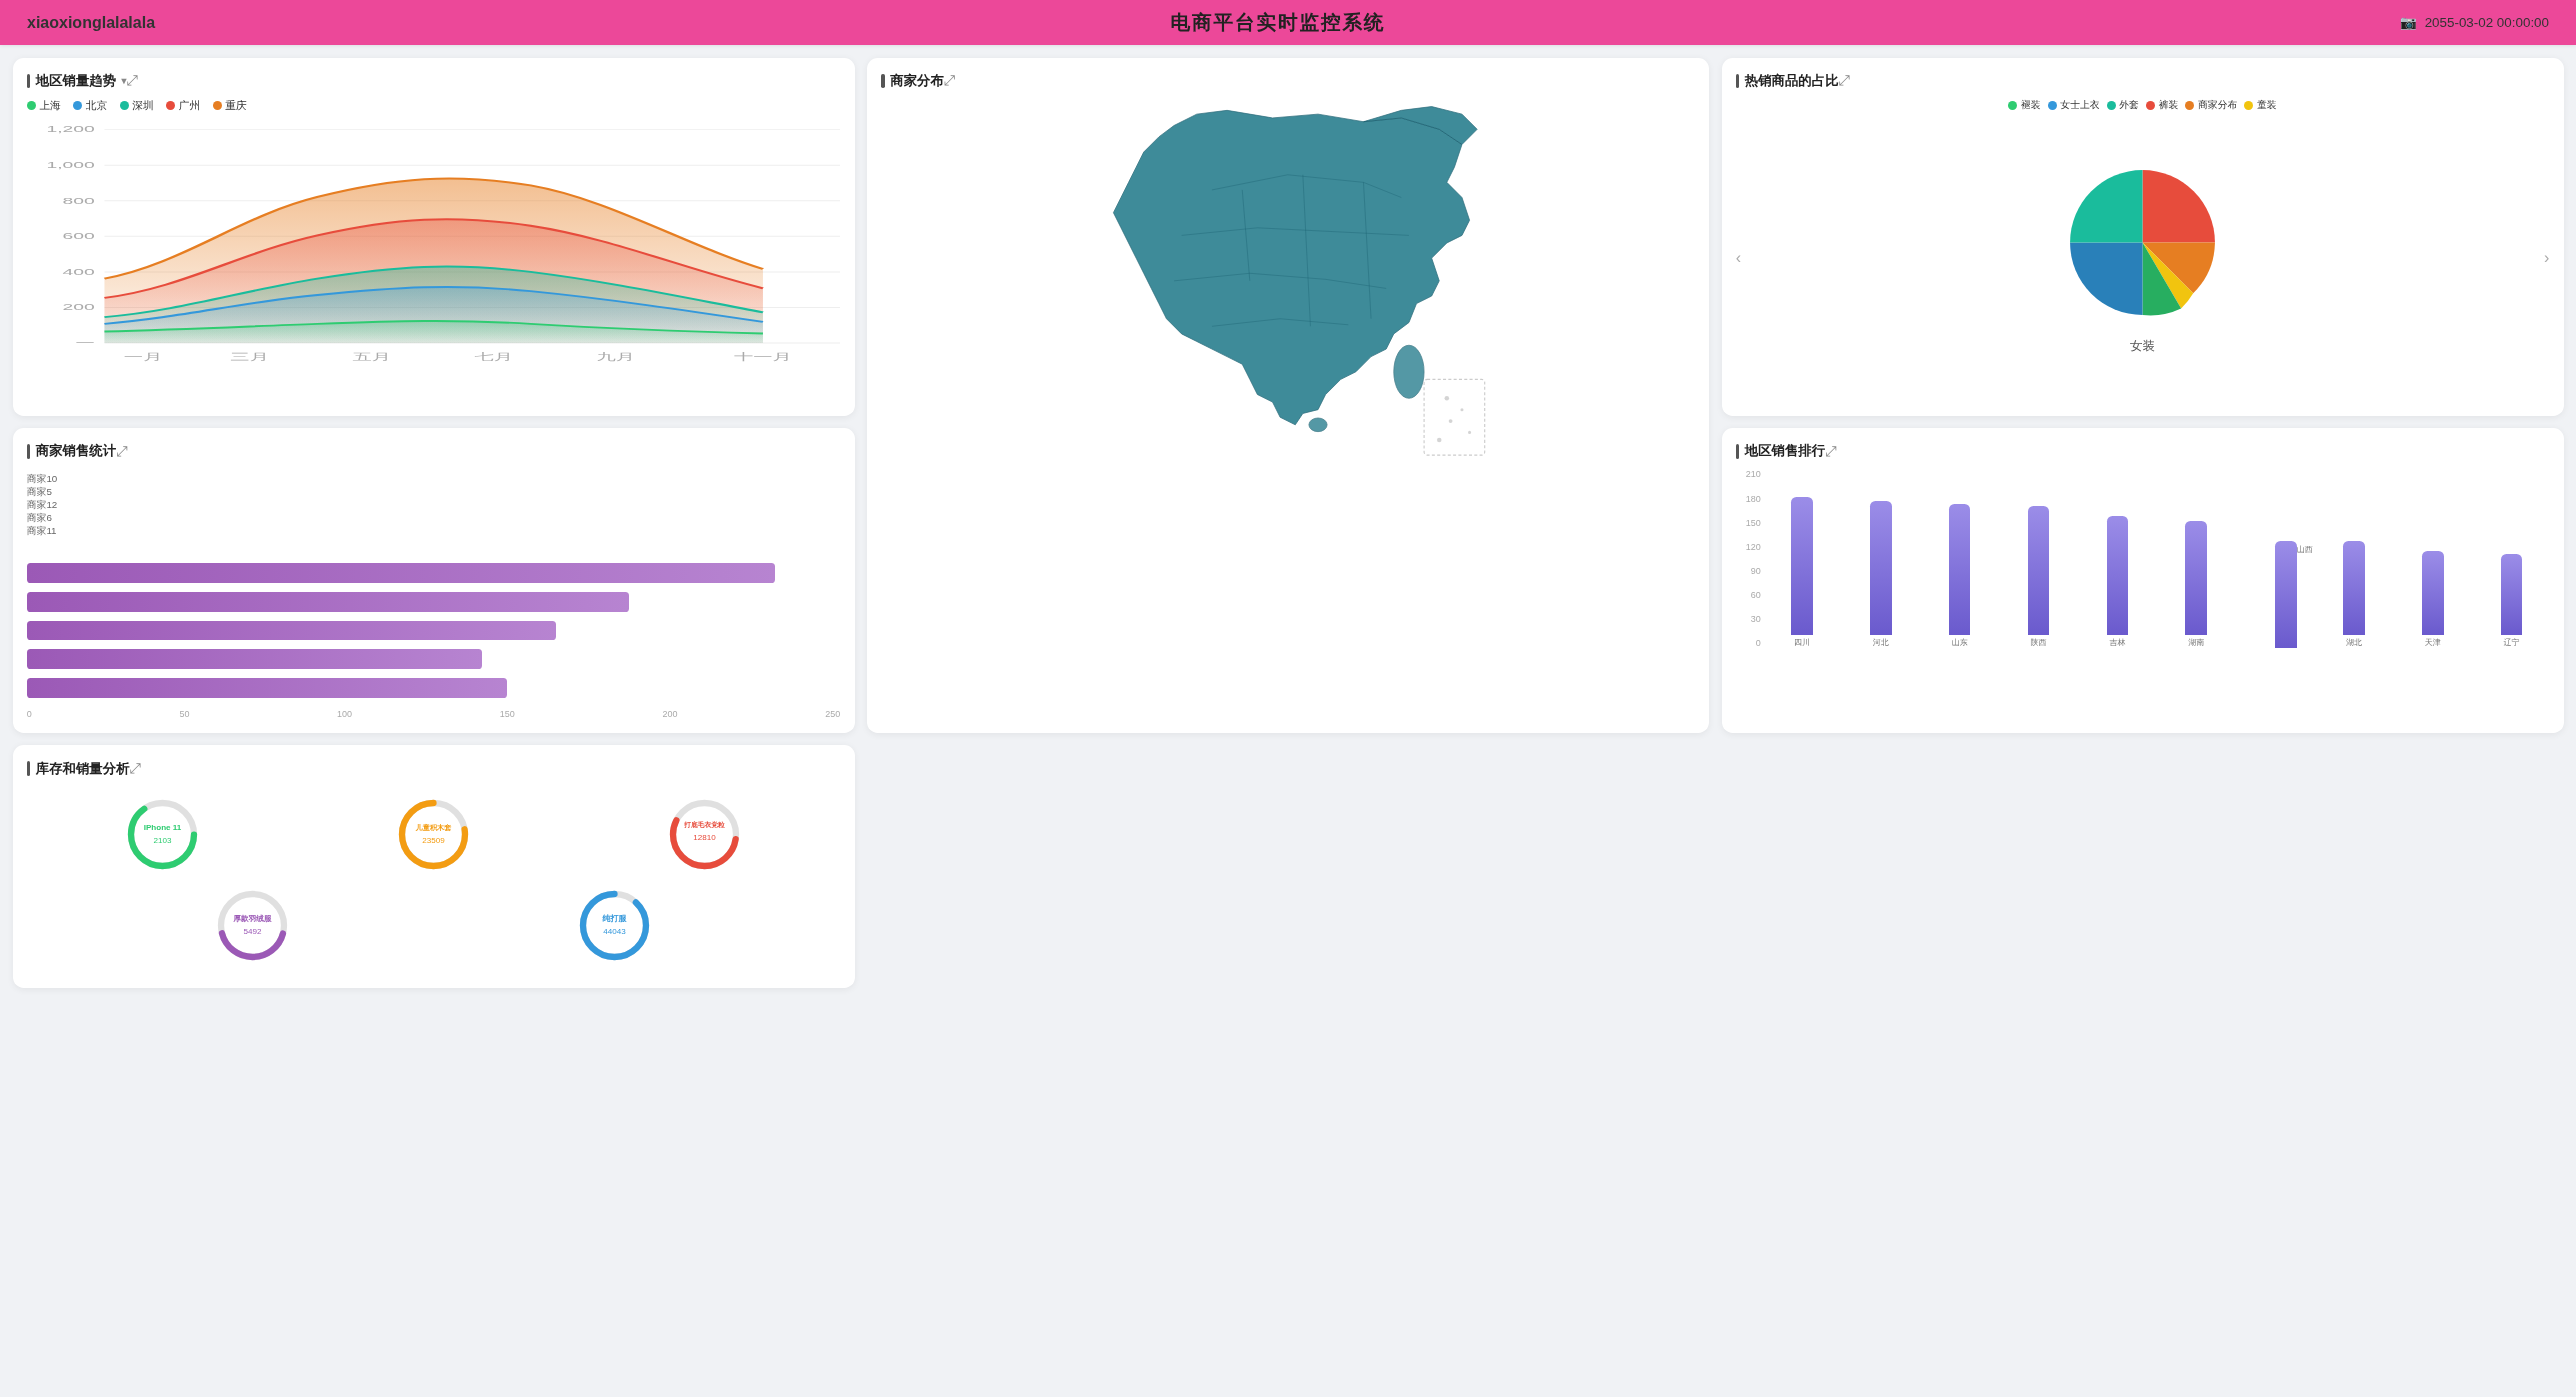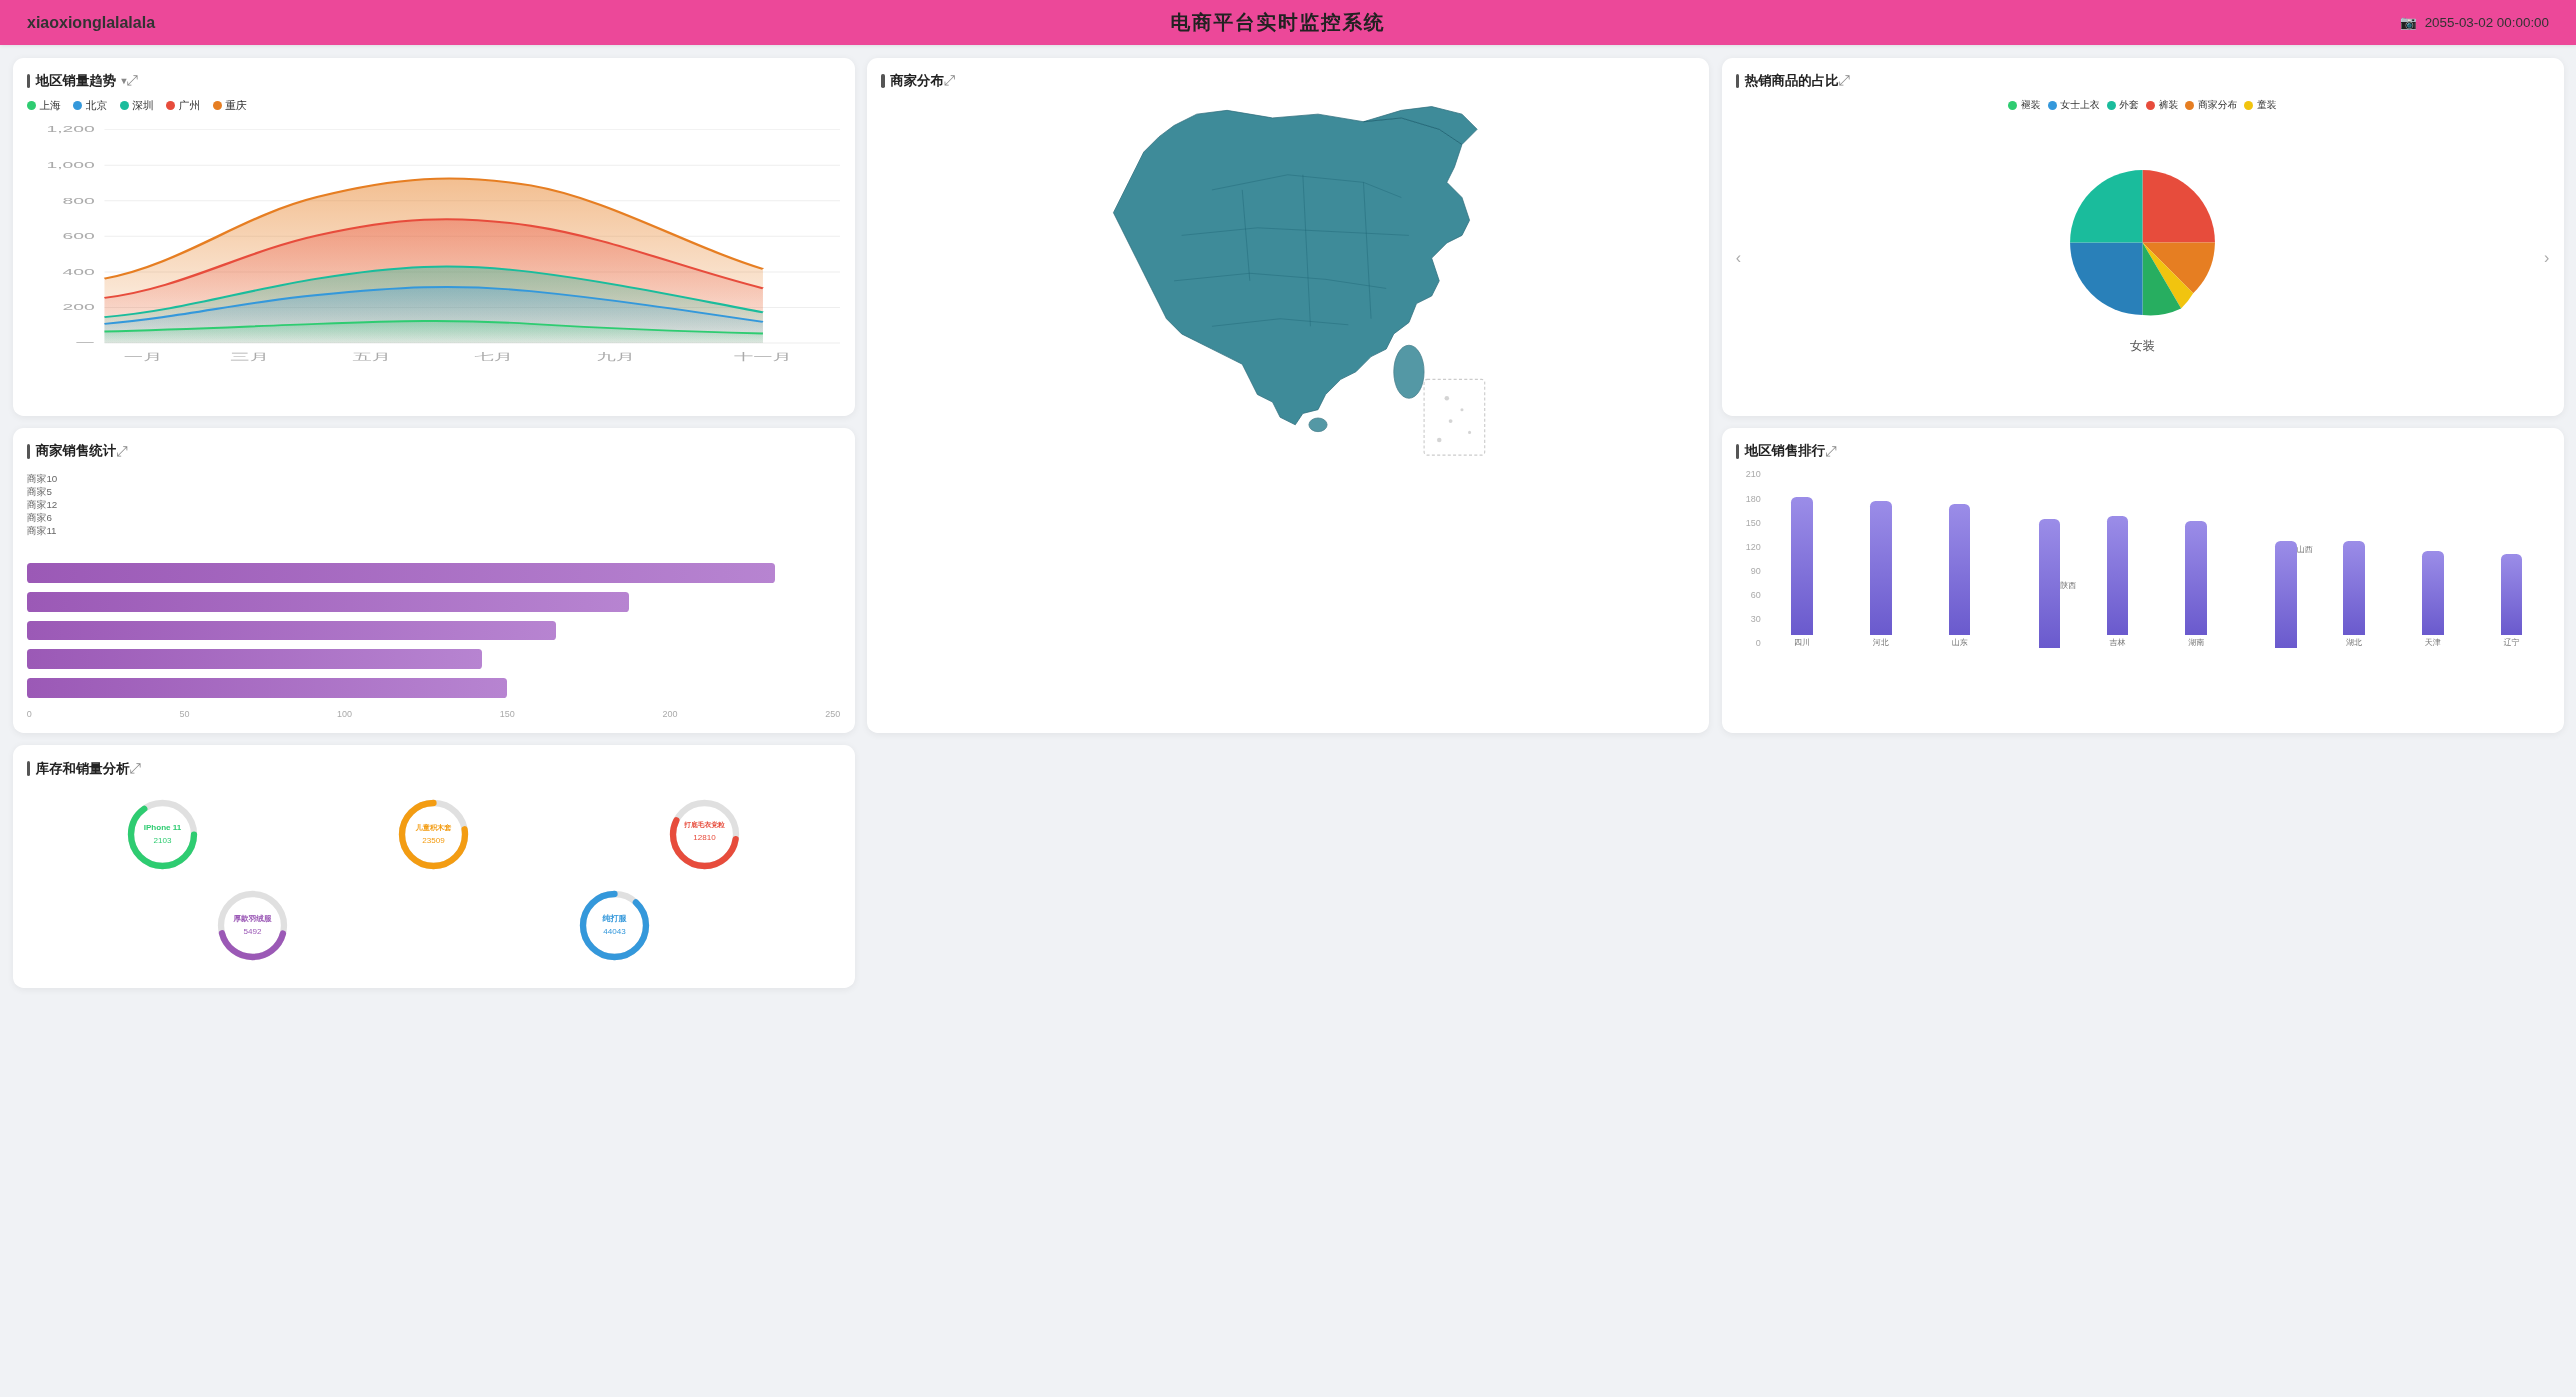--- a/index.html
+++ b/index.html
@@ -484,21 +484,21 @@
           <span style="font-size:8px; color:#777; margin-top:2.7px;">四川</span>
         </div>
         <div style="flex:1; display:flex; flex-direction:column; align-items:center; justify-content:flex-end;">
           <div style="width:21.5px; height:134px; background:linear-gradient(to top,#6a5acd,#9b8de8); border-radius:5.4px 5.4px 0 0;"></div>
           <span style="font-size:8px; color:#777; margin-top:2.7px;">河北</span>
         </div>
         <div style="flex:1; display:flex; flex-direction:column; align-items:center; justify-content:flex-end;">
           <div style="width:21.5px; height:131px; background:linear-gradient(to top,#6a5acd,#9b8de8); border-radius:5.4px 5.4px 0 0;"></div>
           <span style="font-size:8px; color:#777; margin-top:2.7px;">山东</span>
         </div>
-        <div style="flex:1; display:flex; flex-direction:row; align-items:center; justify-content:flex-end;">
+        <div style="flex:1; display:flex; flex-direction:column; align-items:center; justify-content:flex-end;">
           <div style="width:21.5px; height:129px; background:linear-gradient(to top,#6a5acd,#9b8de8); border-radius:5.4px 5.4px 0 0;"></div>
           <span style="font-size:8px; color:#777; margin-top:2.7px;">陕西</span>
         </div>
         <div style="flex:1; display:flex; flex-direction:column; align-items:center; justify-content:flex-end;">
           <div style="width:21.5px; height:119px; background:linear-gradient(to top,#6a5acd,#9b8de8); border-radius:5.4px 5.4px 0 0;"></div>
           <span style="font-size:8px; color:#777; margin-top:2.7px;">吉林</span>
         </div>
         <div style="flex:1; display:flex; flex-direction:column; align-items:center; justify-content:flex-end;">
           <div style="width:21.5px; height:114px; background:linear-gradient(to top,#6a5acd,#9b8de8); border-radius:5.4px 5.4px 0 0;"></div>
           <span style="font-size:8px; color:#777; margin-top:2.7px;">湖南</span>

